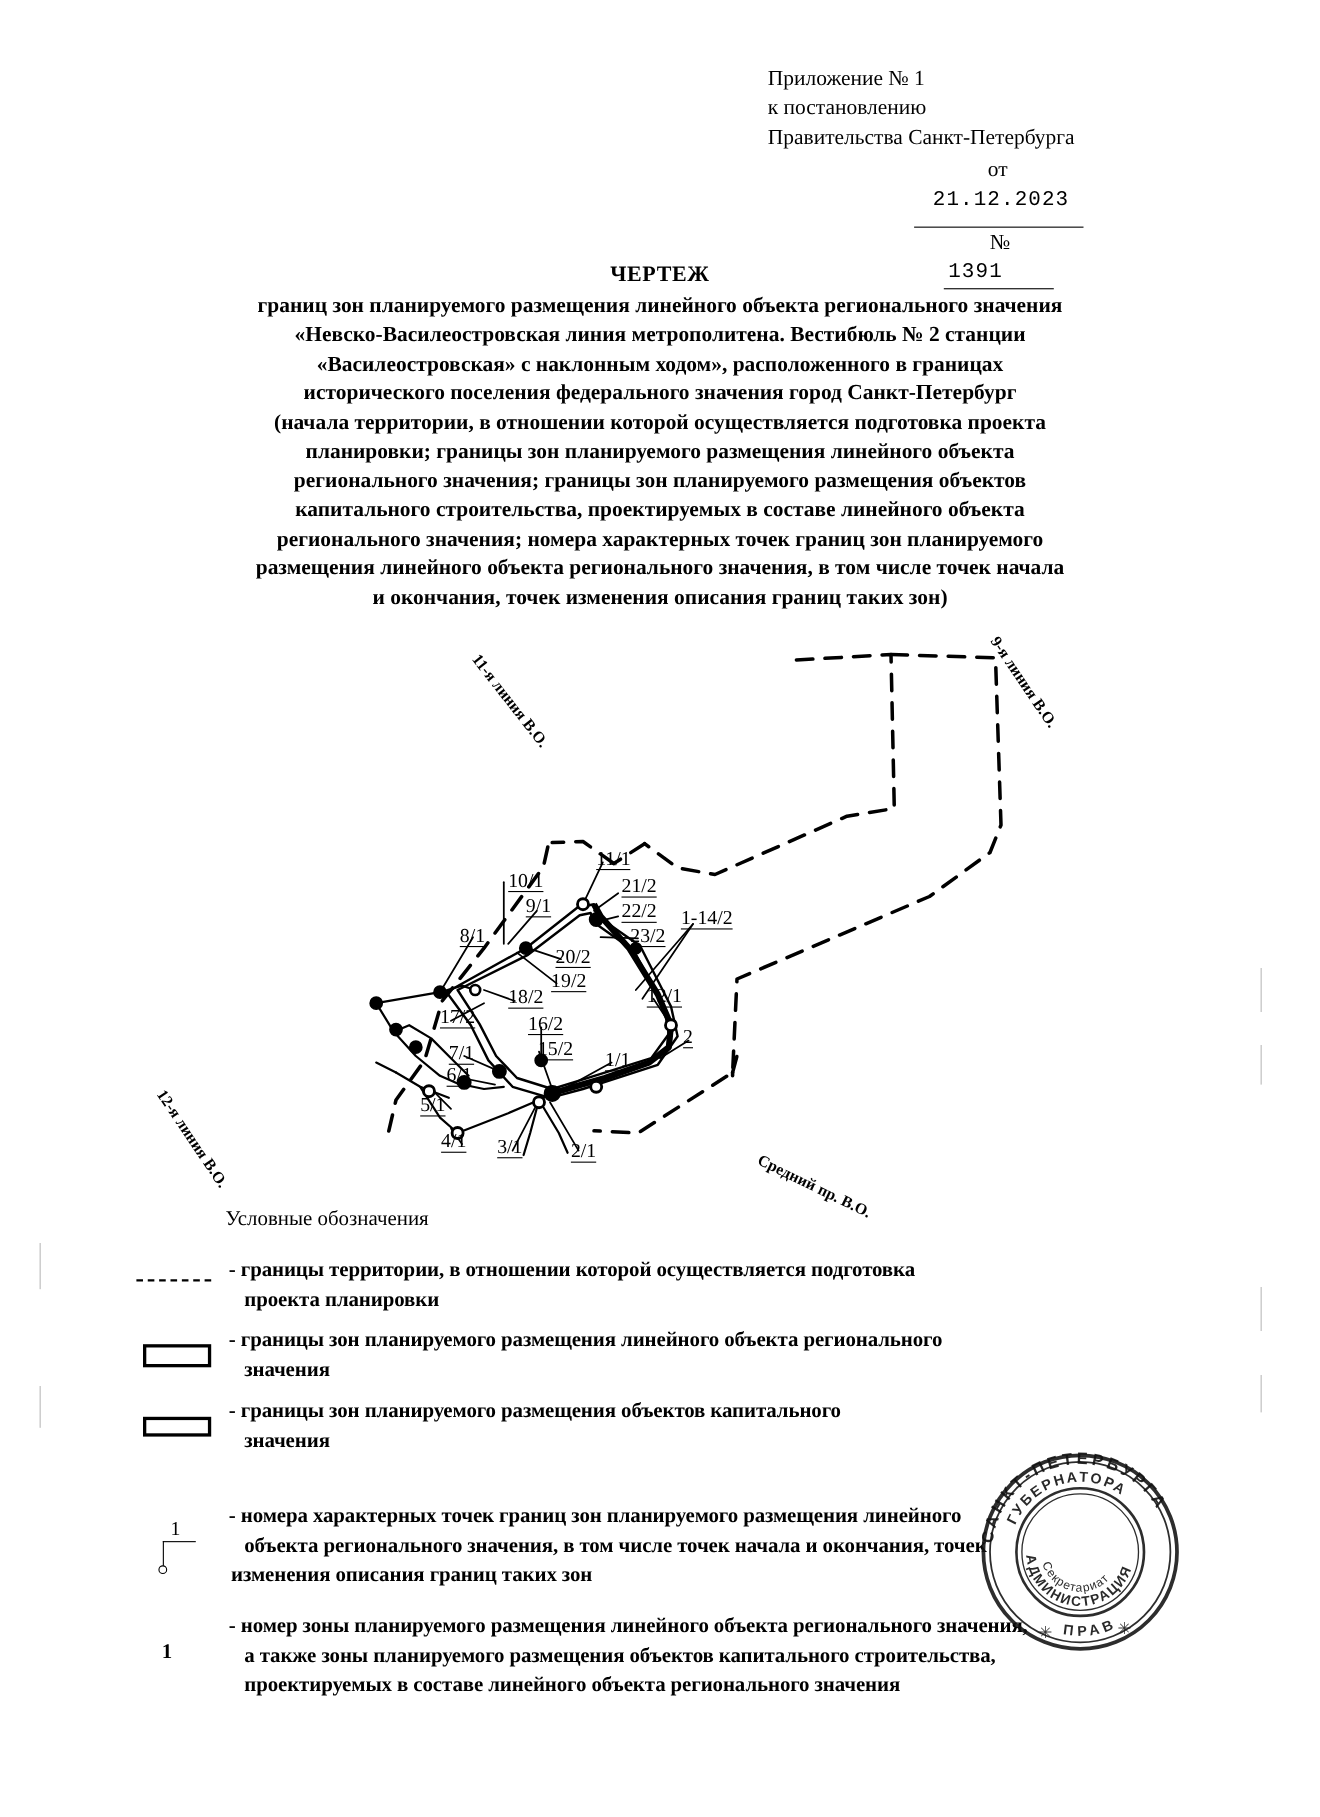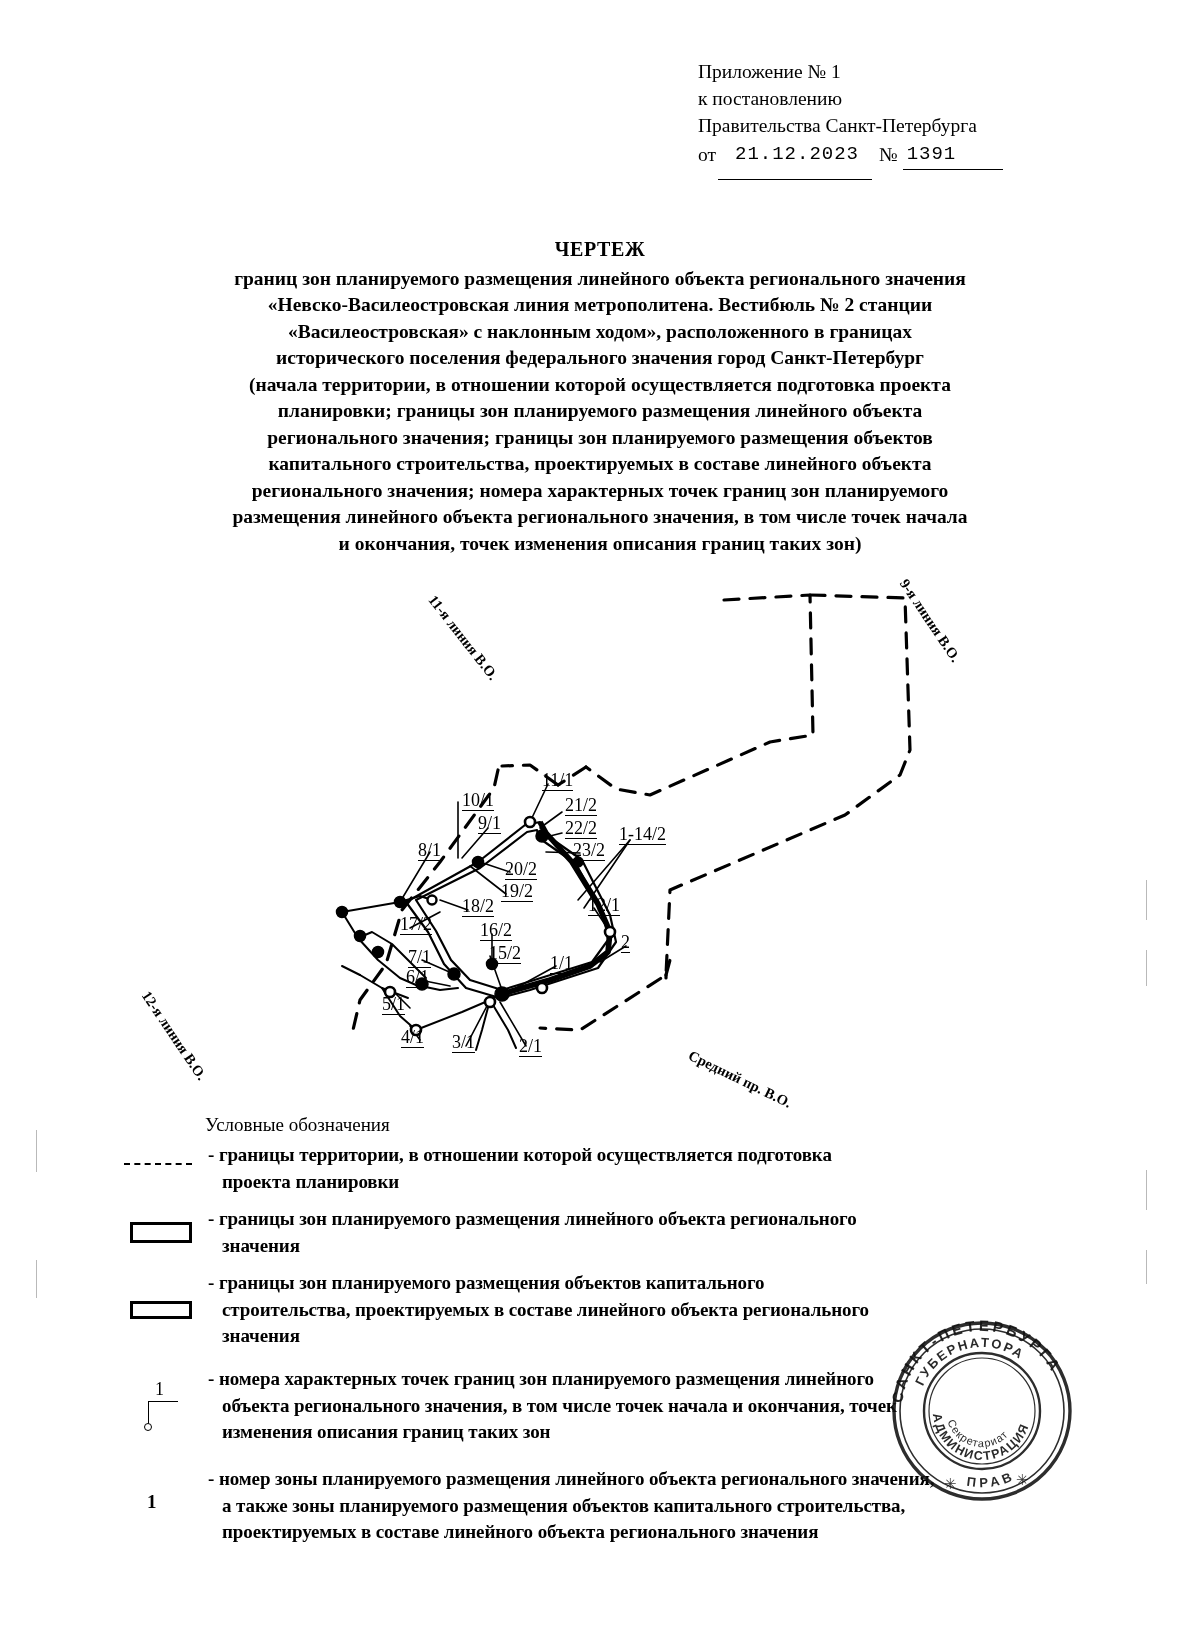--- a/index.html
+++ b/index.html
@@ -21,23 +21,24 @@
     position: absolute;
     left: 698px;
     top: 58px;
     width: 420px;
     font-size: 19.5px;
     line-height: 27px;
   }
   #header-block .hline { white-space: nowrap; }
   .from-row {
     display: flex;
-    align-items: flex-start;
+    align-items: center;
     margin-top: 2px;
     font-size: 19.5px;
+    flex-direction: column;
   }
   .from-row .lbl { margin-right: 2px; }
   .from-row .blank {
     border-bottom: 1.4px solid #000;
     font-family: "Liberation Mono", "DejaVu Sans Mono", monospace;
     font-size: 19px;
     letter-spacing: 1px;
     padding: 0 6px 11px 10px;
     min-width: 138px;
     text-align: center;
@@ -93,21 +94,21 @@
   
   #legend {
     position: absolute;
     left: 120px;
     top: 1098px;
     width: 960px;
   }
   #legend-title {
     position: absolute;
     left: 85px;
-    top: 16px;
+    top: 0px;
     font-size: 19px;
     font-weight: normal;
     white-space: nowrap;
   }
   .legend-row {
     position: absolute;
     display: flex;
     align-items: center;
     width: 960px;
   }
@@ -364,37 +365,36 @@
           <span class="lt-line">- границы зон планируемого размещения линейного объекта регионального</span>
           <span class="lt-line" style="margin-left: 14px;">значения</span>
         </div>
       </div>
       <div class="legend-row" style="top: 172px;">
         <div class="legend-sym">
           <div class="sym-bar b2"></div>
         </div>
         <div class="legend-text">
           <span class="lt-line">- границы зон планируемого размещения объектов капитального</span>
-          <span class="lt-line" style="margin-left: 14px;">строительства, проектируемых в составе линейного объекта регионального</span>
           <span class="lt-line" style="margin-left: 14px;">значения</span>
         </div>
       </div>
       <div class="legend-row" style="top: 268px;">
         <div class="legend-sym">
           <div class="sym-point">
             <div class="pnum">1</div>
             <div class="pbar"></div>
             <div class="pstem"></div>
             <div class="pdot"></div>
           </div>
         </div>
         <div class="legend-text">
           <span class="lt-line">- номера характерных точек границ зон планируемого размещения линейного</span>
           <span class="lt-line" style="margin-left: 14px;">объекта регионального значения, в том числе точек начала и окончания, точек</span>
-          <span class="lt-line" style="margin-left: 14px;">изменения описания границ таких зон</span>
+          <span class="lt-line" style="margin-left: 2px;">изменения описания границ таких зон</span>
         </div>
       </div>
       <div class="legend-row" style="top: 368px;">
         <div class="legend-sym">
           <div class="sym-zone">1</div>
         </div>
         <div class="legend-text">
           <span class="lt-line">- номер зоны планируемого размещения линейного объекта регионального значения,</span>
           <span class="lt-line" style="margin-left: 14px;">а также  зоны планируемого размещения объектов капитального строительства,</span>
           <span class="lt-line" style="margin-left: 14px;">проектируемых в составе линейного объекта регионального значения</span>

